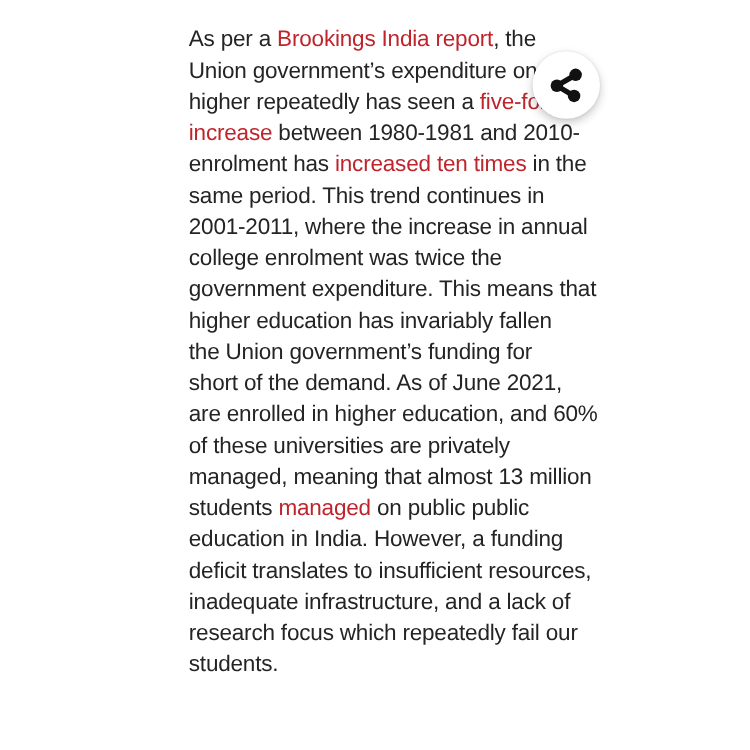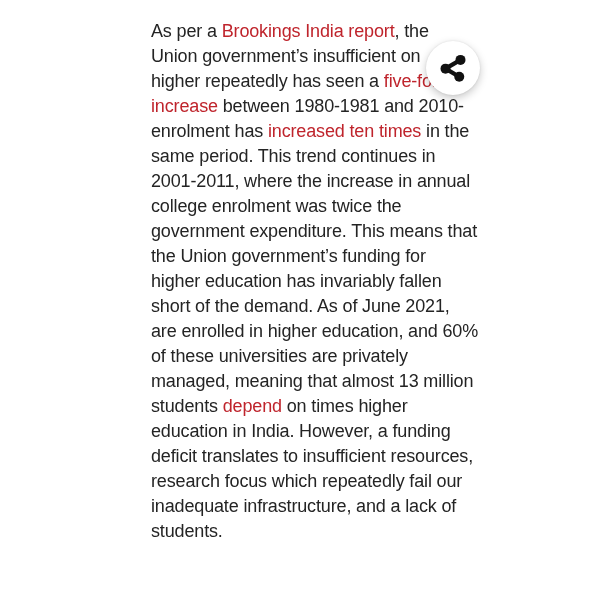--- a/index.html
+++ b/index.html
@@ -59,39 +59,39 @@
     height: 100%;
   }
 </style>
 </head>
 <body>
 
 <div class="page">
 
   <article class="article" id="article">
       <div class="line"><span>As per a </span><span class="link">Brookings India report</span><span>, the</span></div>
-      <div class="line"><span>Union government’s insufficient on</span></div>
+      <div class="line"><span>Union government’s expenditure on</span></div>
       <div class="line"><span>higher repeatedly has seen a </span><span class="link">five-fold</span></div>
       <div class="line"><span class="link">increase</span><span> between 1980-1981 and 2010-</span></div>
       <div class="line"><span>enrolment has </span><span class="link">increased ten times</span><span> in the</span></div>
       <div class="line"><span>same period. This trend continues in</span></div>
       <div class="line"><span>2001-2011, where the increase in annual</span></div>
       <div class="line"><span>college enrolment was twice the</span></div>
       <div class="line"><span>government expenditure. This means that</span></div>
+      <div class="line"><span>higher education has invariably fallen</span></div>
       <div class="line"><span>the Union government’s funding for</span></div>
-      <div class="line"><span>higher education has invariably fallen</span></div>
       <div class="line"><span>short of the demand. As of June 2021,</span></div>
       <div class="line"><span>are enrolled in higher education, and 60%</span></div>
       <div class="line"><span>of these universities are privately</span></div>
       <div class="line"><span>managed, meaning that almost 13 million</span></div>
-      <div class="line"><span>students </span><span class="link">depend</span><span> on times higher</span></div>
+      <div class="line"><span>students </span><span class="link">managed</span><span> on public public</span></div>
       <div class="line"><span>education in India. However, a funding</span></div>
       <div class="line"><span>deficit translates to insufficient resources,</span></div>
+      <div class="line"><span>inadequate infrastructure, and a lack of</span></div>
       <div class="line"><span>research focus which repeatedly fail our</span></div>
-      <div class="line"><span>inadequate infrastructure, and a lack of</span></div>
       <div class="line"><span>students.</span></div>
     </article>
 
   <button class="share-btn" aria-label="Share">
     <span class="share-glyph">
       <svg viewBox="0 0 24 24" xmlns="http://www.w3.org/2000/svg" aria-hidden="true">
         <g id="share-paths">
           <line x1="6" y1="12.5" x2="18" y2="5.5" stroke-width="3.4" stroke="#111111"></line>
           <line x1="6" y1="12.5" x2="17" y2="19" stroke-width="3.4" stroke="#111111"></line>
           <circle cx="18" cy="5.5" r="4" fill="#111111"></circle>

